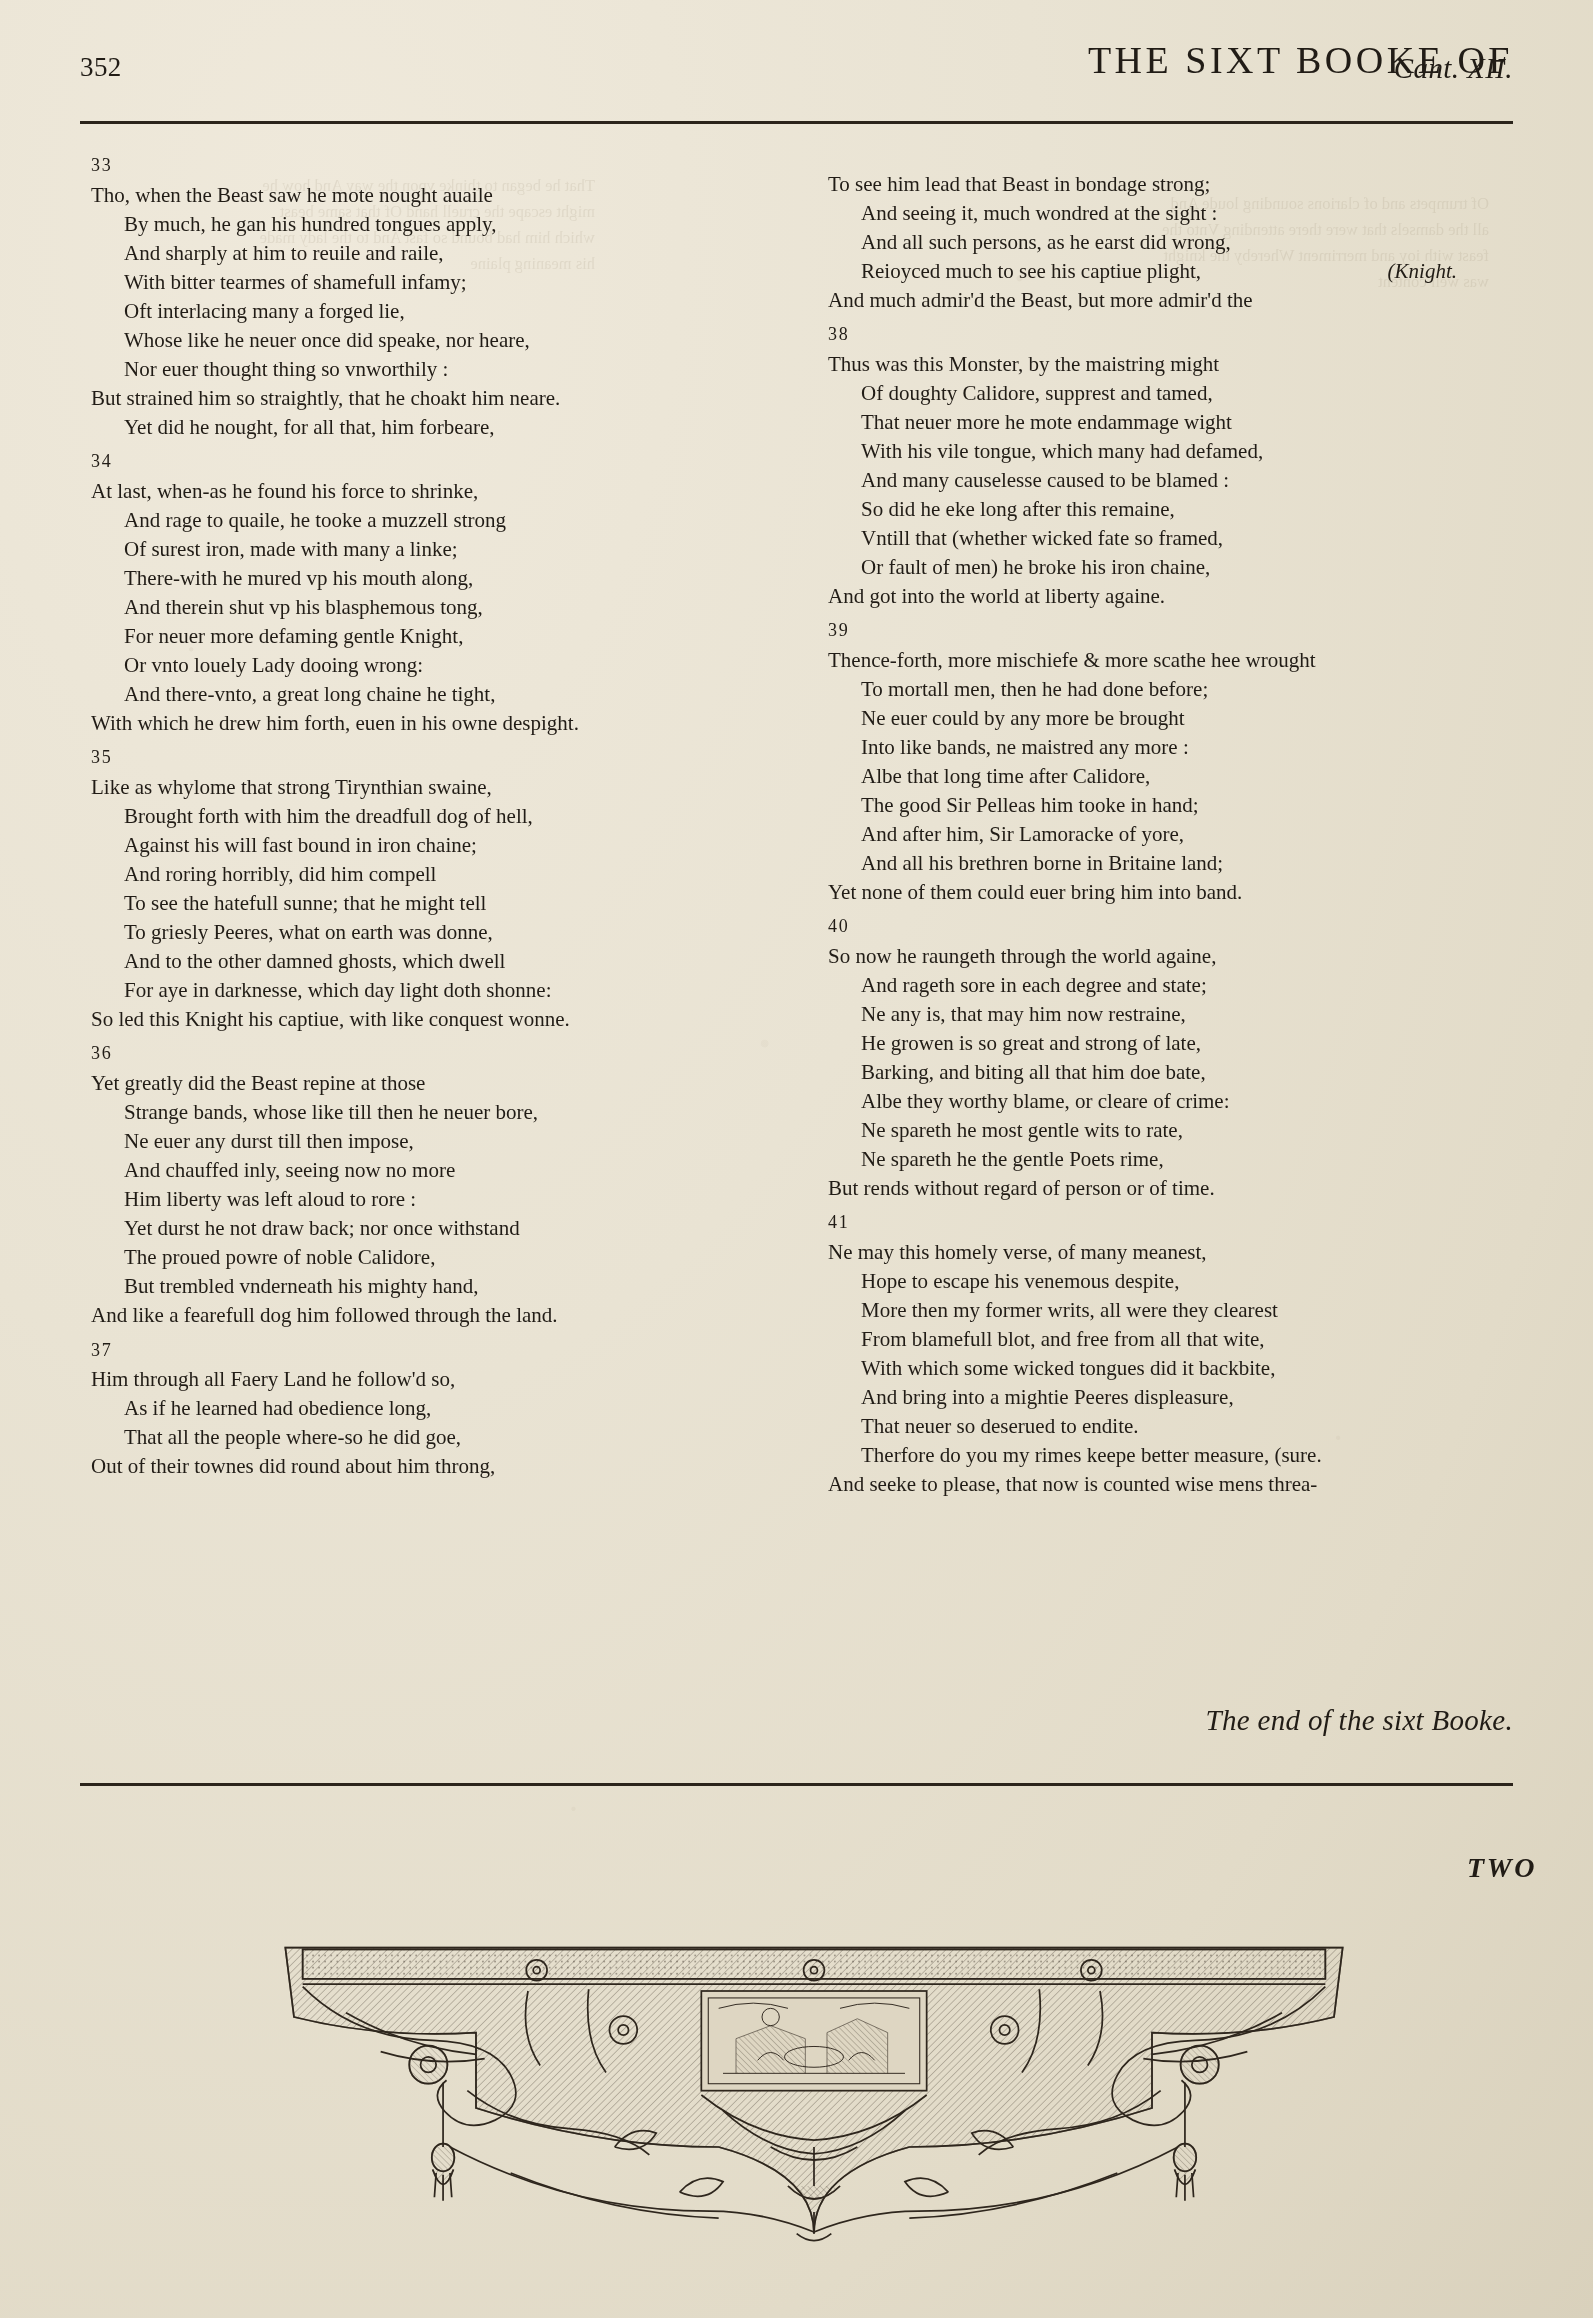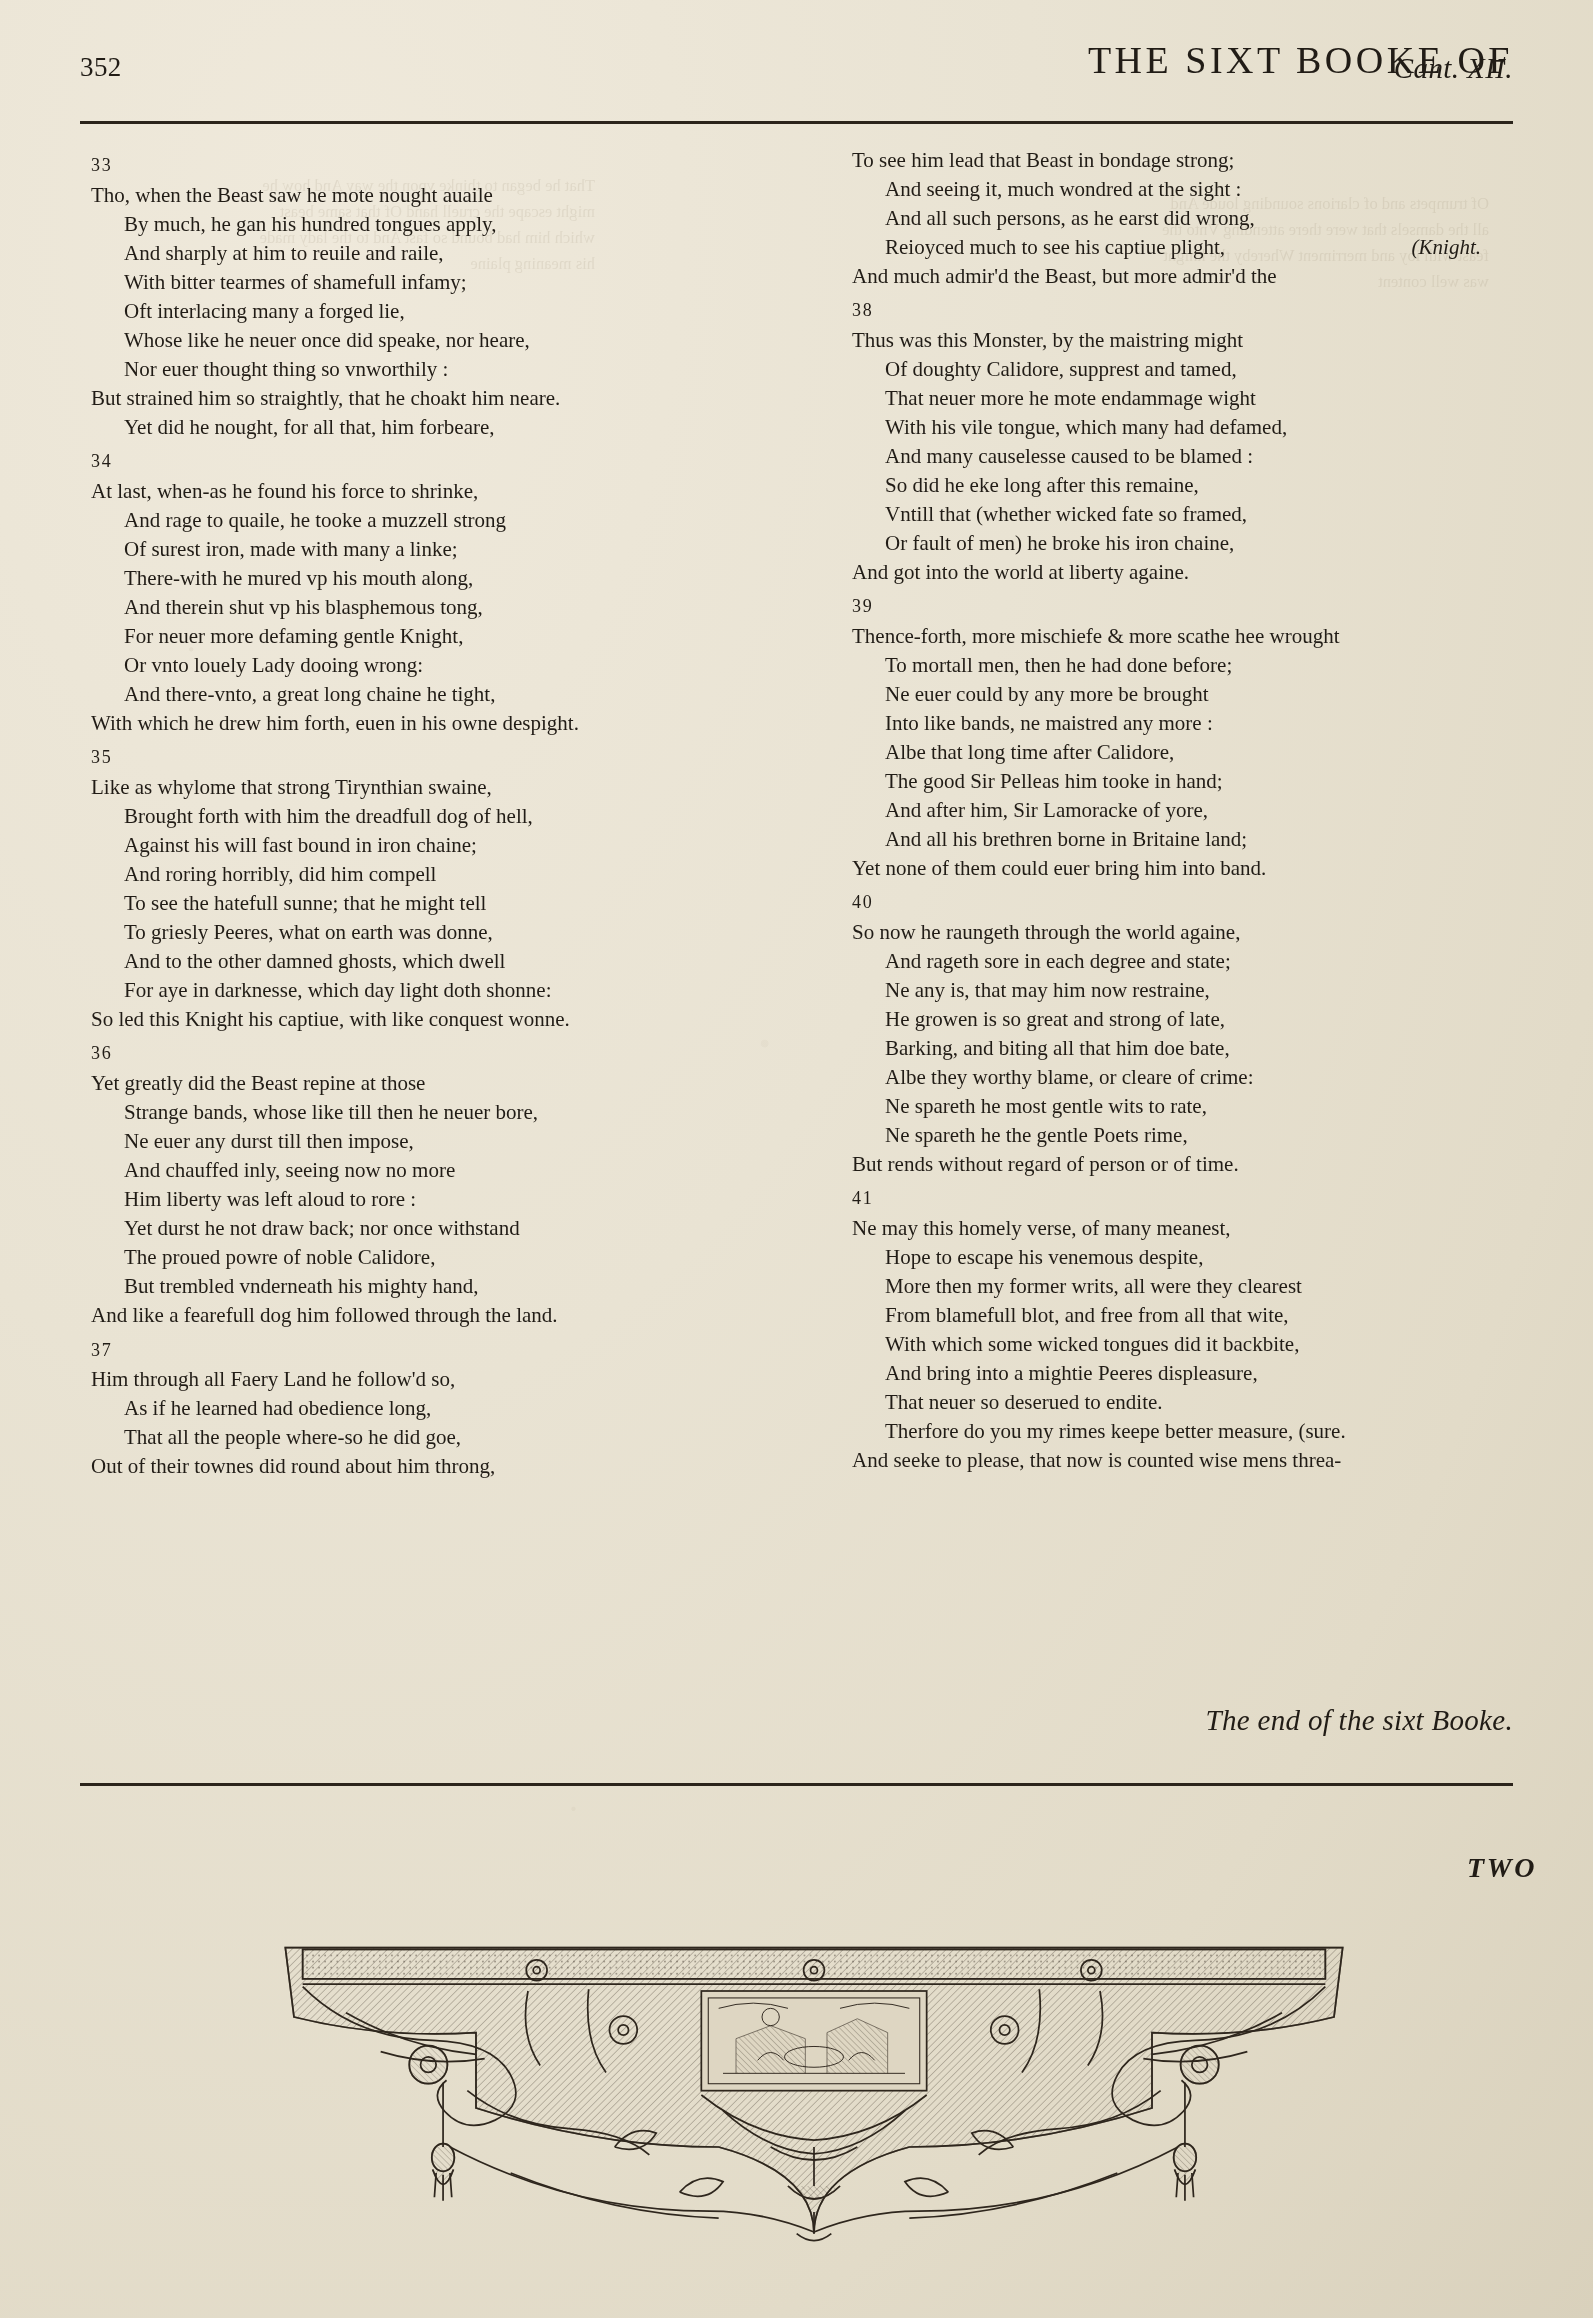--- a/index.html
+++ b/index.html
@@ -59,21 +59,21 @@
     position:absolute;left:80px;top:121px;width:1433px;height:2.6px;background:#2b241b;
   }
   .rule.bottom{top:1783px;height:2.6px;}
 
   
   .col{
     position:absolute;top:146px;width:685px;
     font-size:21px;line-height:29px;
   }
   .col.left{left:91px;}
-  .col.right{left:852px;}
+  .col.right{left:828px;margin-top:24px;}
 
   .stanza{margin:0 0 5.2px 0;}
   .stanza-num{
     font-size:18px;letter-spacing:1.7px;margin:5.2px 0 0.9px 0;
   }
   .ln{white-space:nowrap;}
   .ln.i{padding-left:33px;}
   .ln.o{padding-left:0px;}
   .it{text-align:right;}
 

